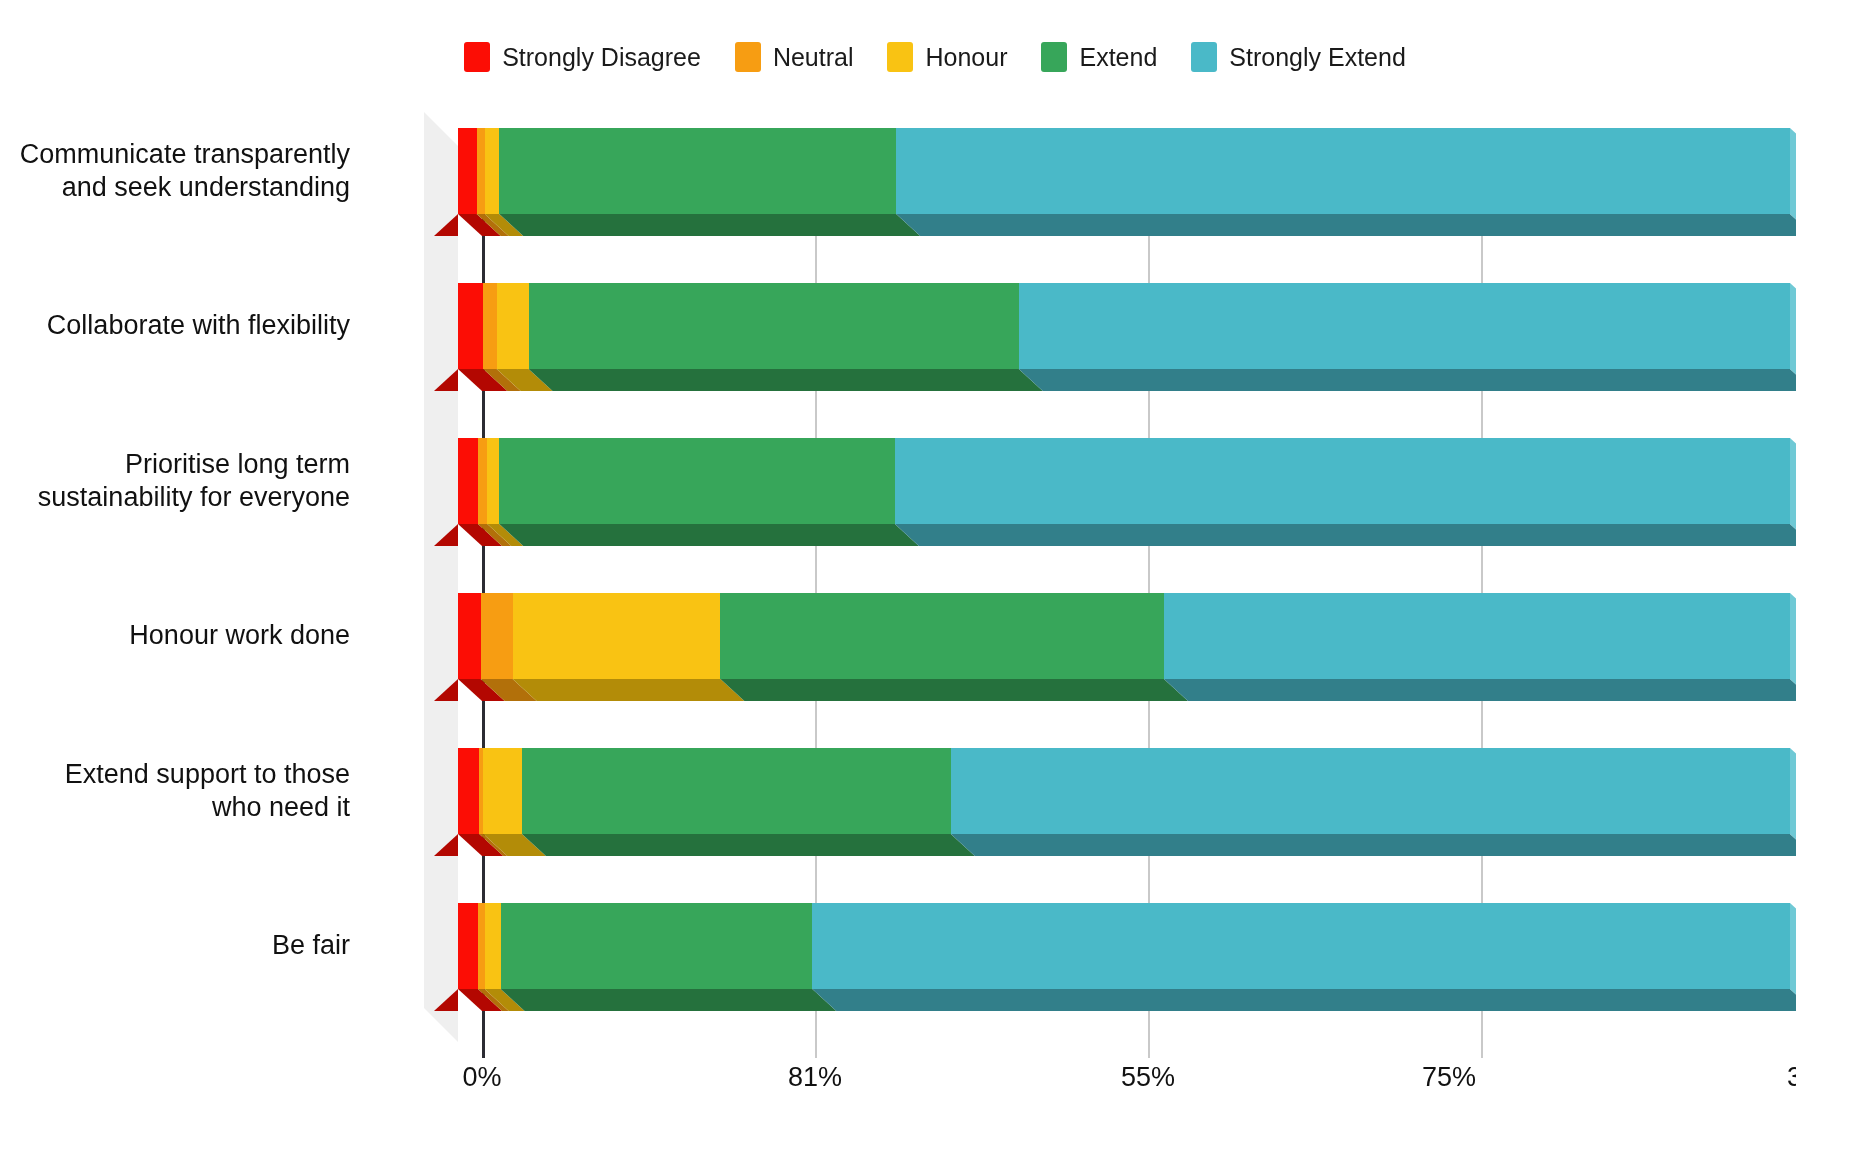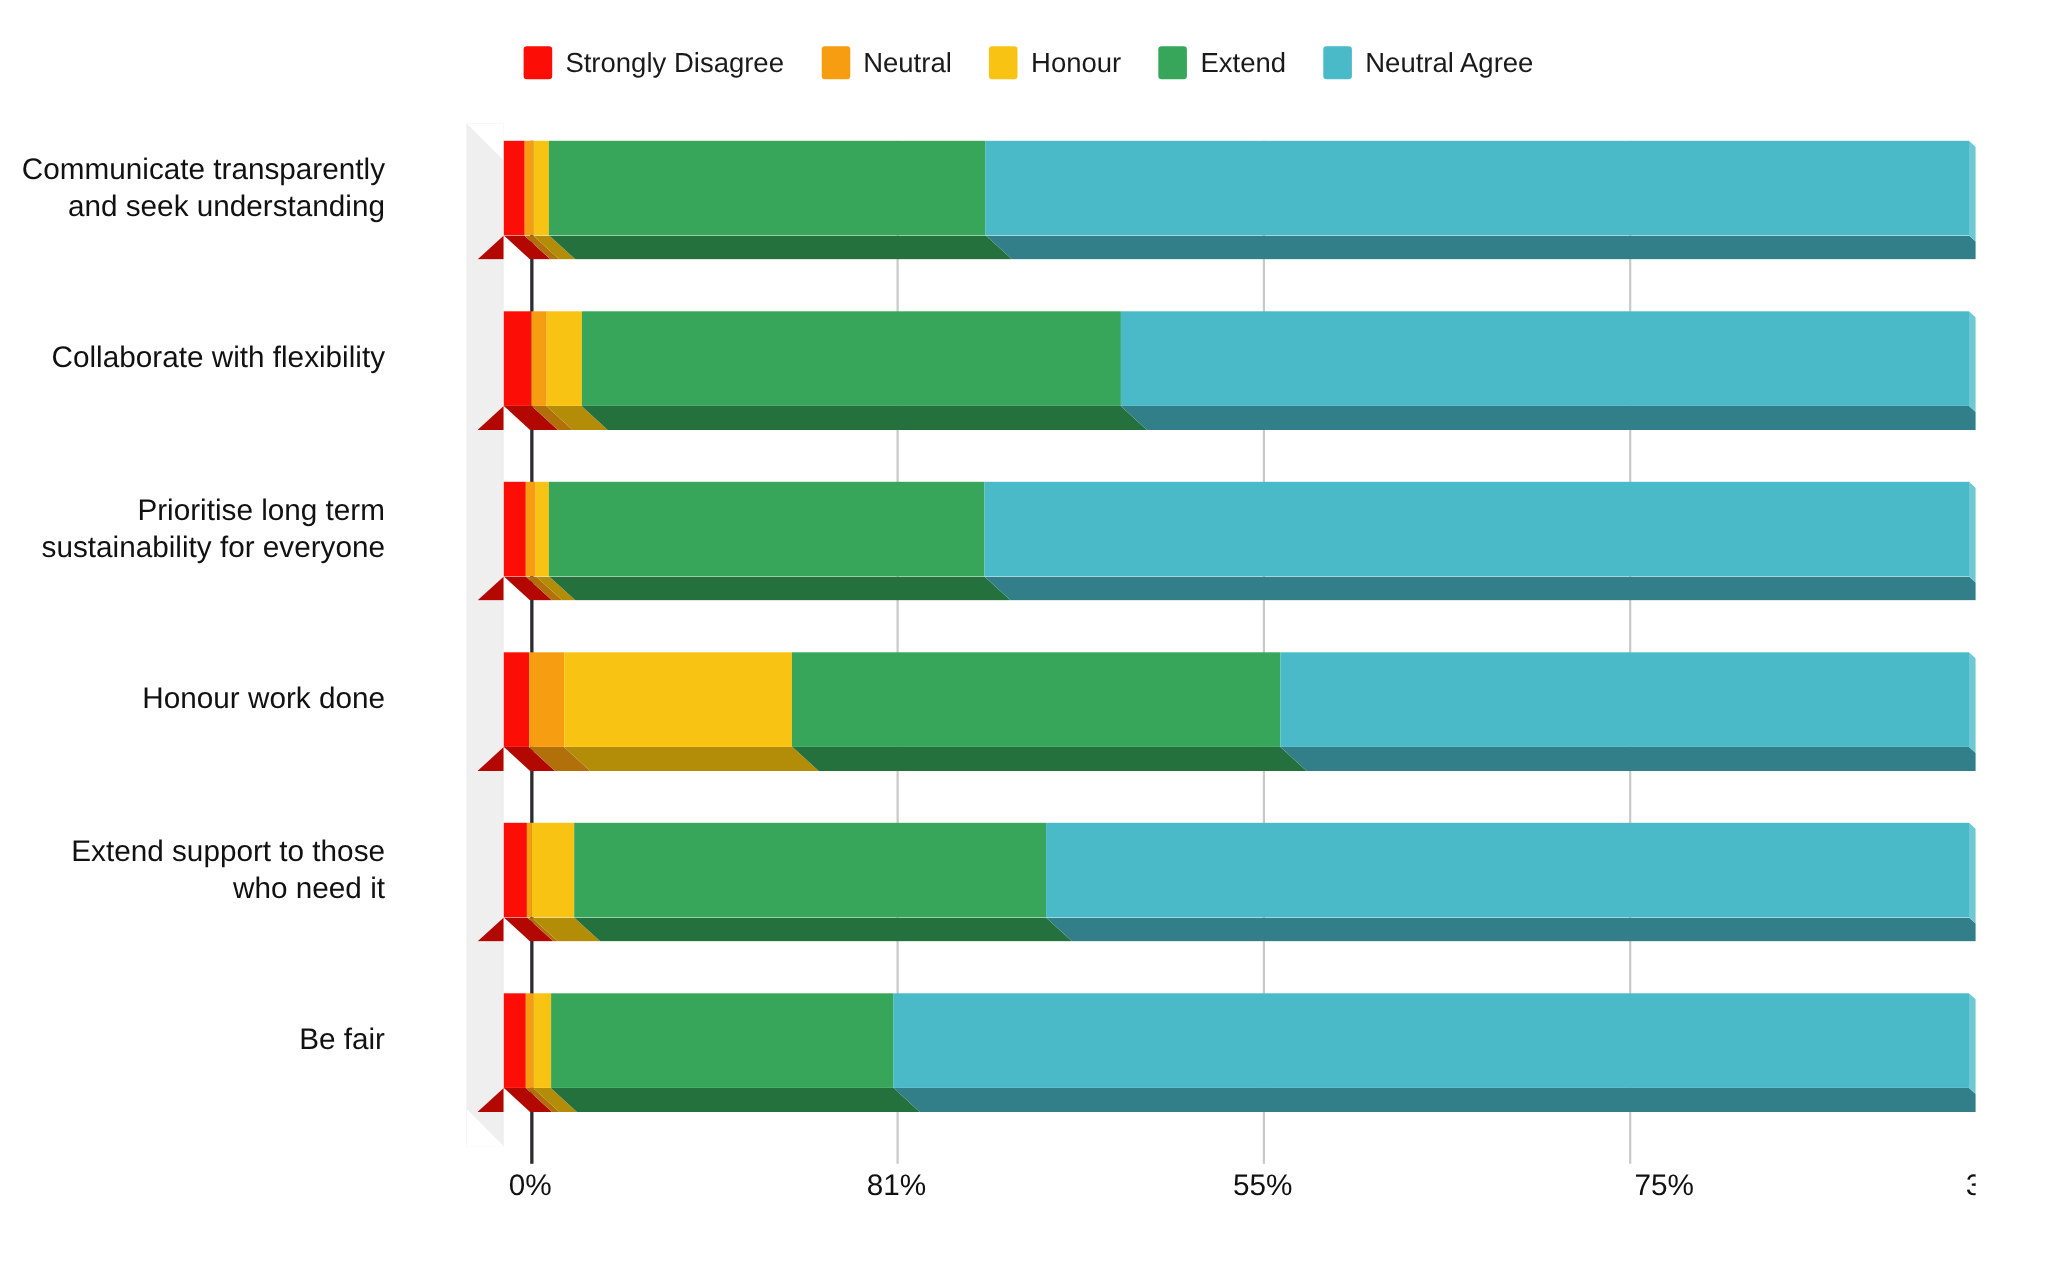--- a/index.html
+++ b/index.html
@@ -164,21 +164,21 @@
       <div class="legend-item">
         <span class="legend-swatch" style="background: rgb(249, 195, 19);"></span>
         <span class="legend-label">Honour</span>
       </div>
       <div class="legend-item">
         <span class="legend-swatch" style="background: rgb(55, 166, 90);"></span>
         <span class="legend-label">Extend</span>
       </div>
       <div class="legend-item">
         <span class="legend-swatch" style="background: rgb(74, 185, 200);"></span>
-        <span class="legend-label">Neutral Agree</span>
+        <span class="legend-label">Strongly Extend</span>
       </div>
     </div>
 
   <div class="plot">
 
     <div class="floor-wedge"></div>
     <div class="floor-wedge-top"></div>
     <div class="floor-wedge-bottom"></div>
 
     <div id="gridlines-host">
@@ -294,18 +294,18 @@
           <div>who need it</div>
         </div>
         <div class="cat-label" style="top: 929.25px;">
           <div>Be fair</div>
         </div>
       </div>
     <div id="xticks-host">
         <div class="xtick" style="left: 482px;">0%</div>
         <div class="xtick" style="left: 815px;">81%</div>
         <div class="xtick" style="left: 1148px;">55%</div>
-        <div class="xtick" style="left: 1513px;">75%</div>
+        <div class="xtick" style="left: 1449px;">75%</div>
         <div class="xtick" style="left: 1814px;">36%</div>
       </div>
 
   </div>
 </div>
 
 </body></html>

